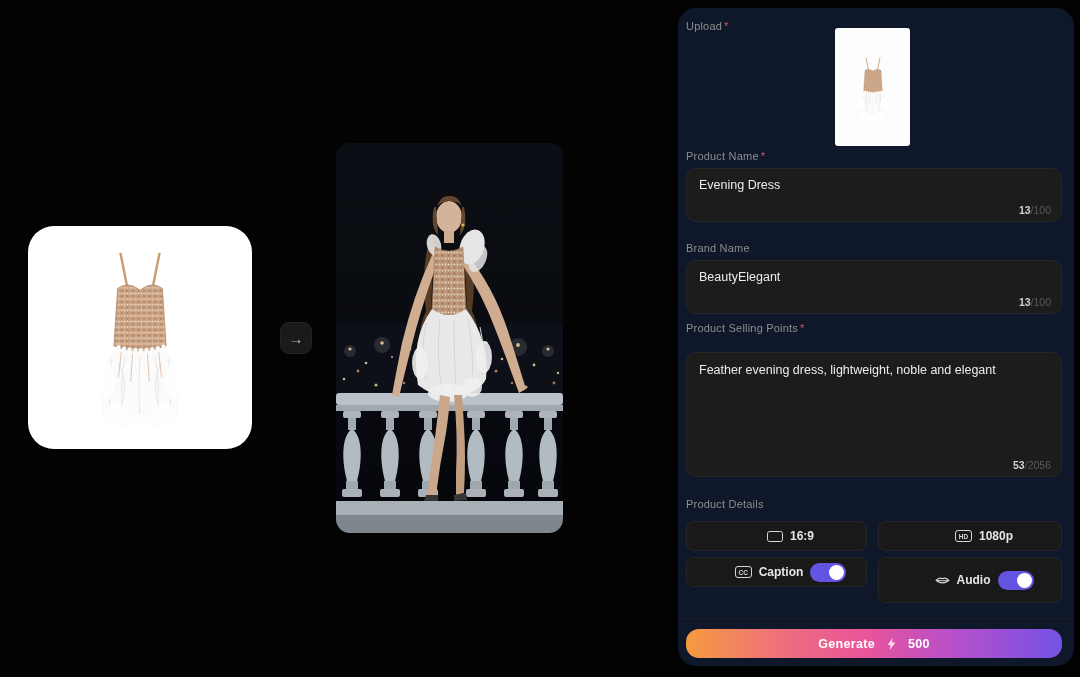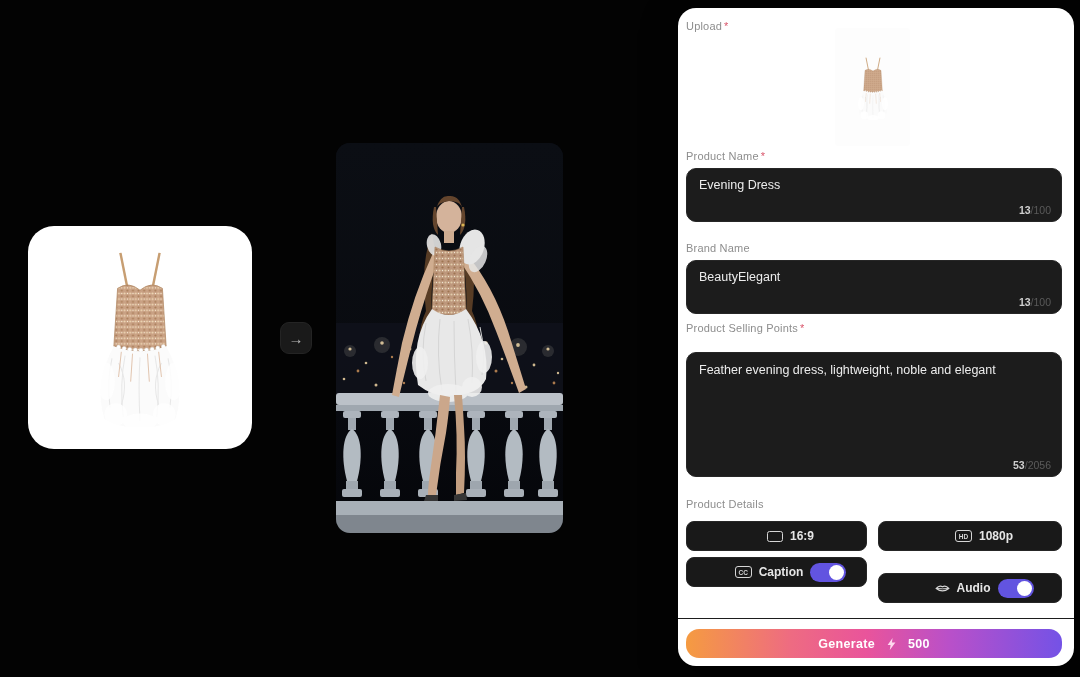--- a/index.html
+++ b/index.html
@@ -24,21 +24,21 @@
     color:#b9b9b9; font-size:15px; cursor:pointer;
   }
   .result-frame {
     position:absolute; left:336px; top:143px; width:227px; height:390px;
     border-radius:14px; overflow:hidden; background:#0a0c11;
   }
 
   
   .panel {
     position:absolute; left:678px; top:8px; width:396px; height:658px;
-    background:#ffffff; border-radius:18px;
+    background:#0f172a; border-radius:18px;
     box-shadow:0 12px 34px rgba(0,0,0,.65);
   }
   .panel * { position:absolute; }
   .flabel { font-size:11px; color:#8d8d8d; letter-spacing:.2px; white-space:nowrap; }
   .req { color:#d9566b; margin-left:2px; position:static; }
 
   .lbl-upload { left:8px; top:12px; }
   .thumb {
     left:157px; top:20px; width:75px; height:118px;
     background:#fdfdfd; border-radius:3px; cursor:pointer;
@@ -70,21 +70,21 @@
 
   .optbox {
     background:#191919; border:1px solid #262626; border-radius:8px;
     display:flex; align-items:center; justify-content:center; gap:7px;
     cursor:pointer; color:#e6e6e6; font-size:12px; font-weight:700;padding-left:28px;
   }
   .optbox * { position:static; }
   .opt-a { left:8px;  top:513px; width:181px; height:30px; }
   .opt-b { left:200px; top:513px; width:184px; height:30px; }
   .tog-a { left:8px;  top:549px; width:181px; height:30px; }
-  .tog-b { left:200px; top:565px; width:184px; height:30px;justify-content:center; }
+  .tog-b { left:200px; top:549px; width:184px; height:46px;justify-content:center; }
 
   .toggle {
     width:36px; height:19px; border-radius:10px; background:#6254e0;
     position:relative; cursor:pointer; flex:none;
   }
   .toggle .knob {
     position:absolute; right:2px; top:2px; width:15px; height:15px;
     border-radius:50%; background:#ffffff;
   }
 

